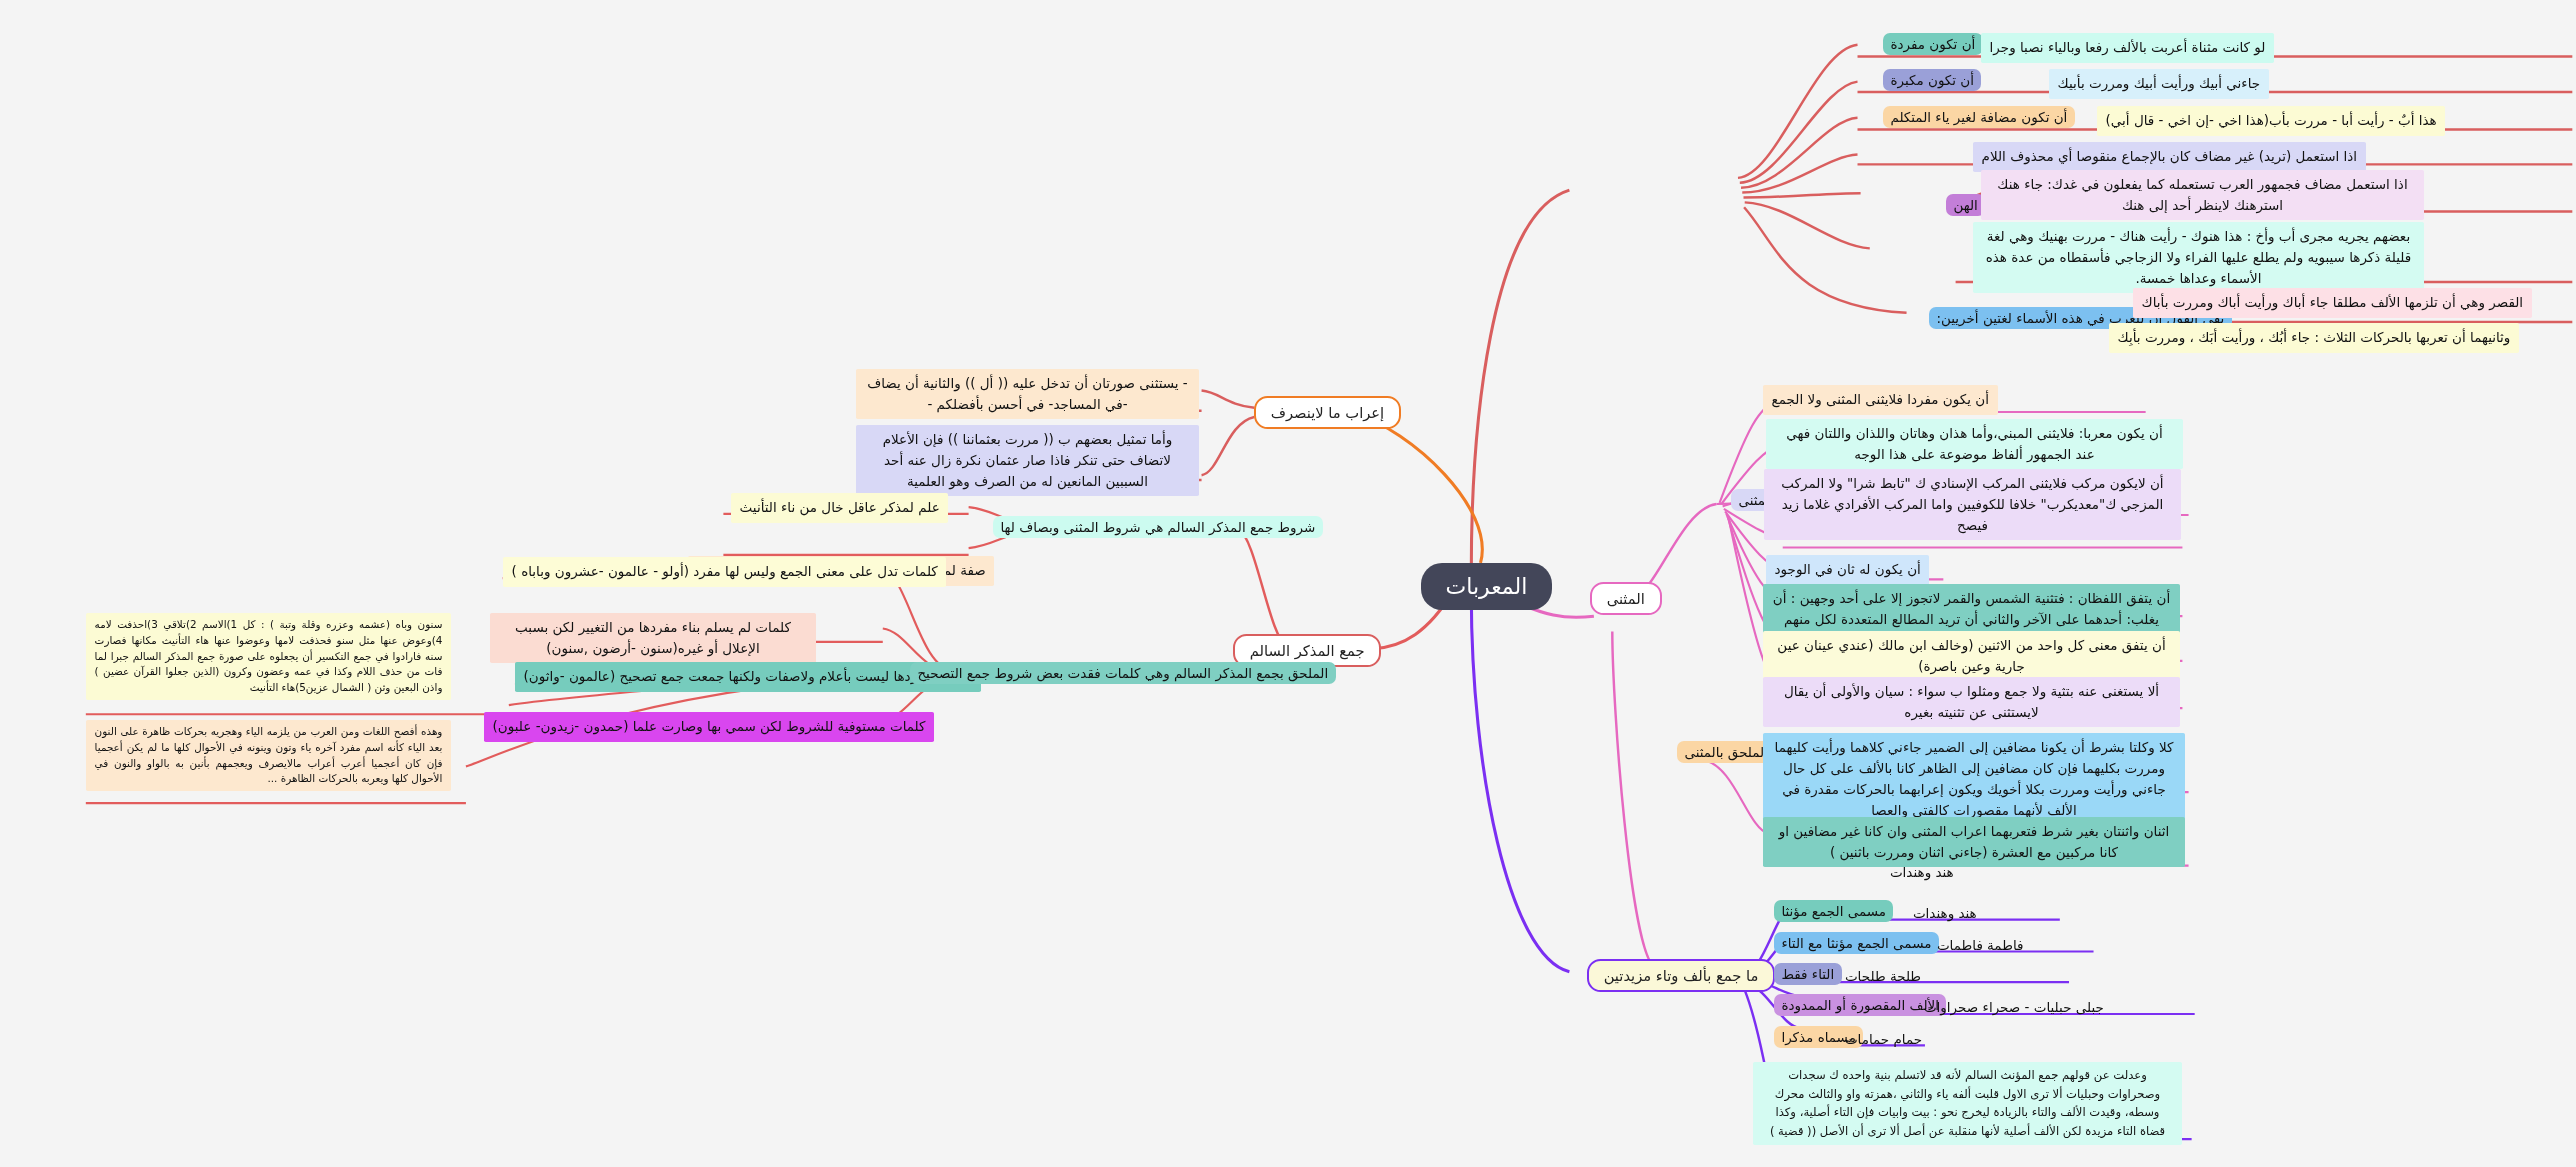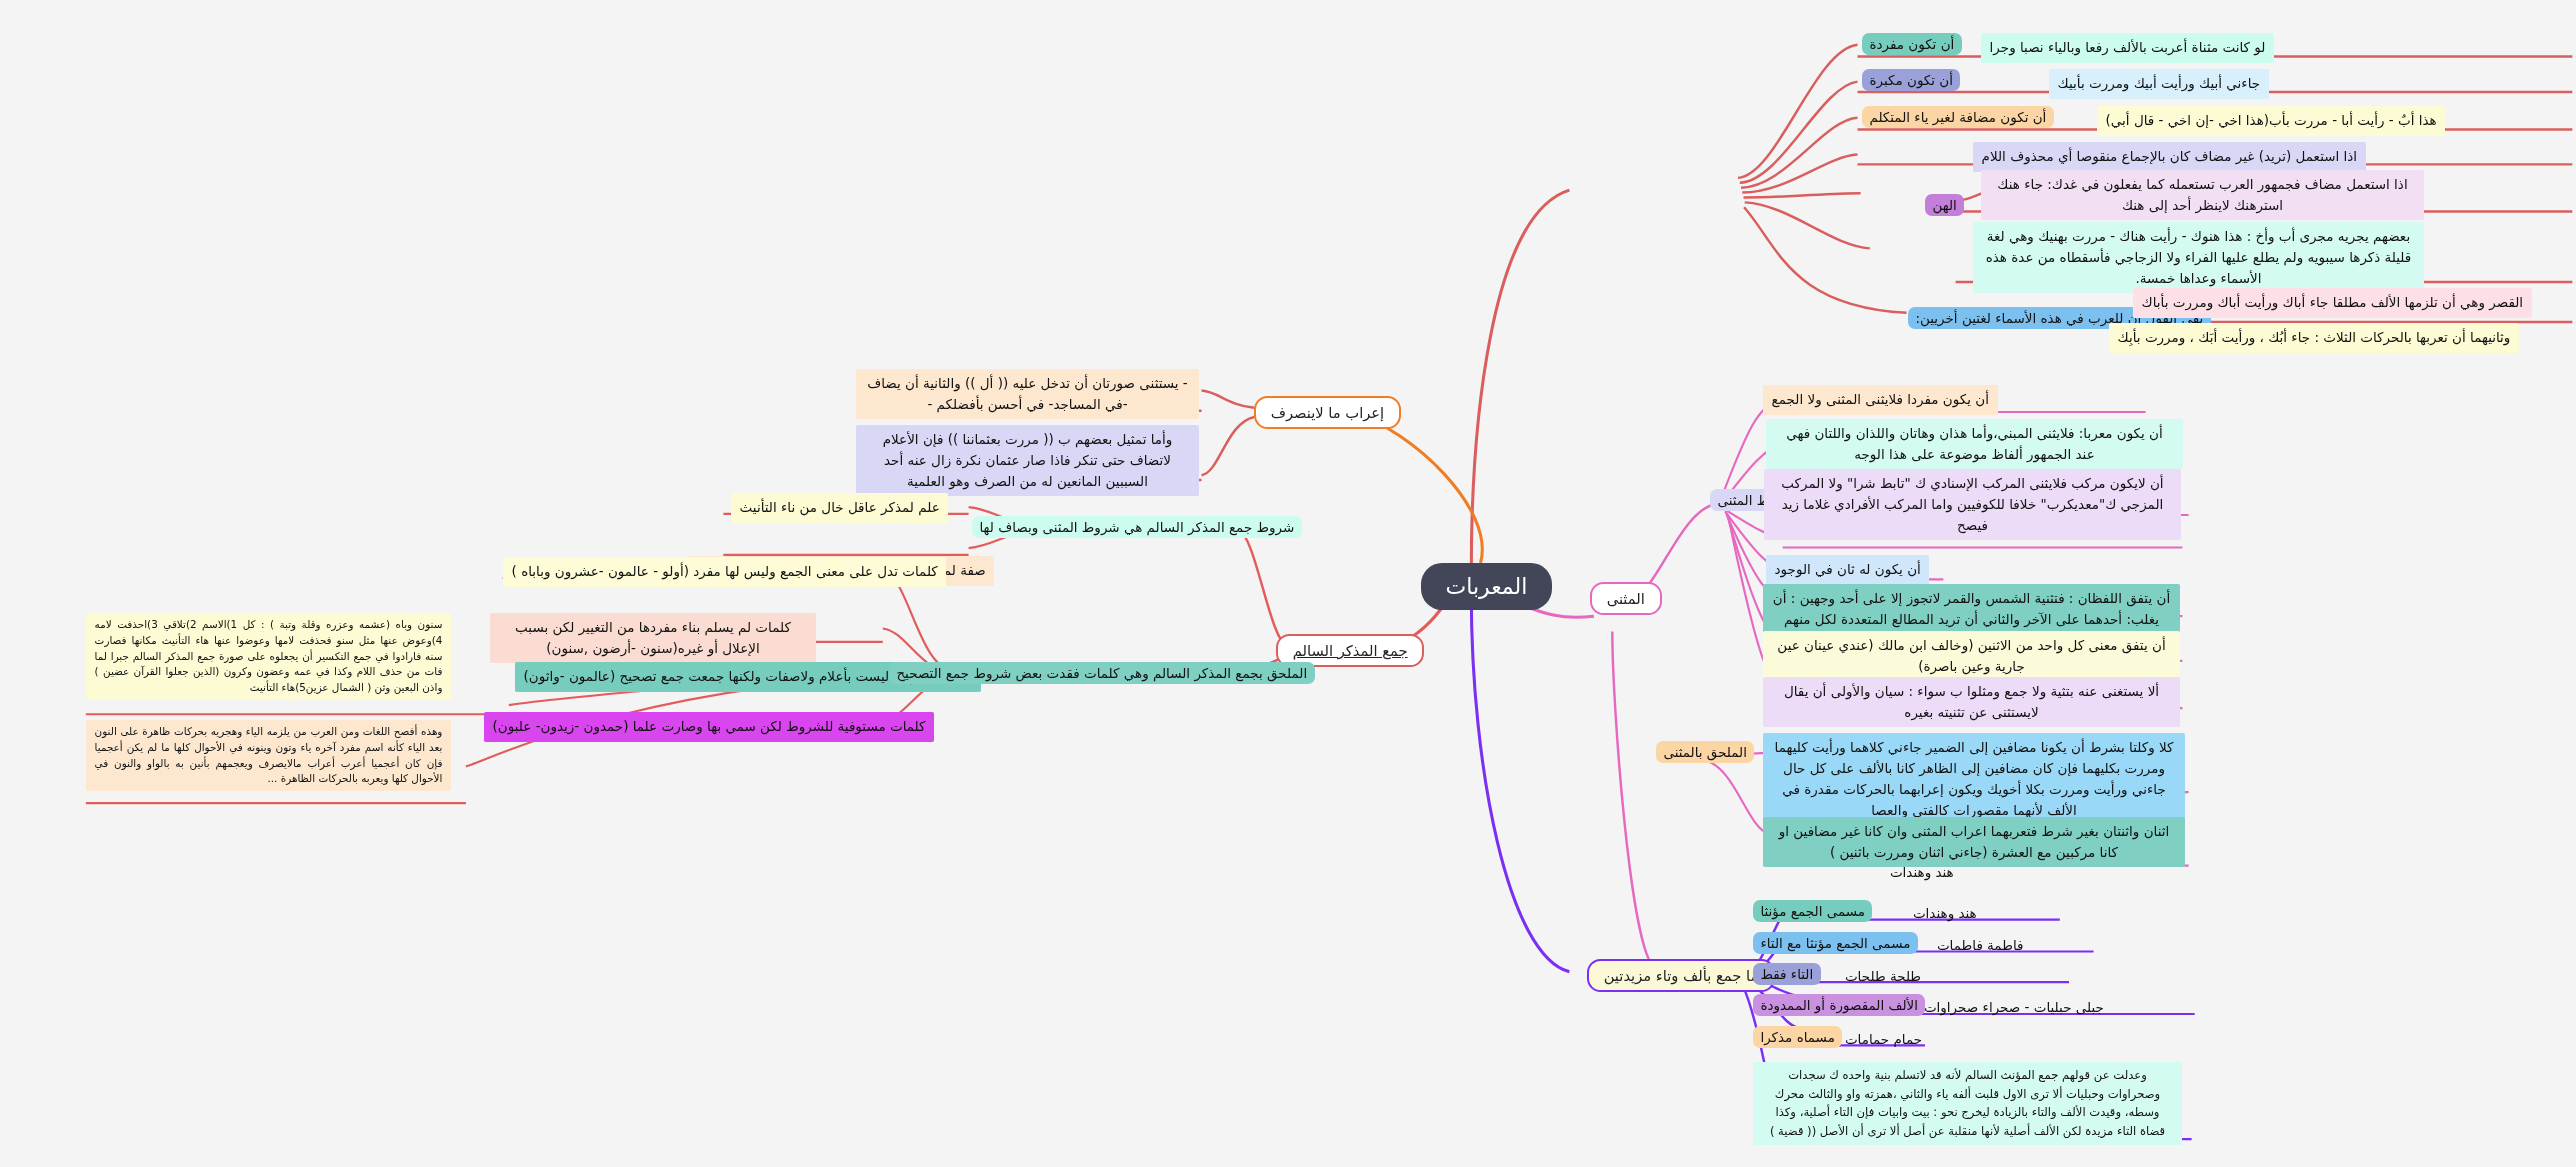--- a/index.html
+++ b/index.html
@@ -45,20 +45,21 @@
   .pill.wide{white-space:normal;line-height:1.45;text-align:center;}
 
   
   .chip{
     font-size:13.5px;
     padding:3.1px 7.4px;
     border-radius:7px;
     color:#111;
     white-space:nowrap;
     text-align:center;
+    margin-left:21px;
   }
 
   
   .note{
     font-size:13.5px;
     padding:4.3px 8.6px;
     border-radius:1.8px;
     color:#111;
     line-height:1.55;
     text-align:center;
@@ -265,21 +266,21 @@
 <div class="node note c-paleviolet" style="left:1764px;top:469px;width:417px;">أن لايكون مركب فلايثنى المركب الإسنادي ك "تابط شرا" ولا المركب المزجي ك"معديكرب" خلافا للكوفيين واما المركب الأفرادي غلاما زيد فيصح</div>
 <div class="node note c-babyblue" style="left:1766px;top:555px;">أن يكون له ثان في الوجود</div>
 <div class="node note c-softteal" style="left:1763px;top:584px;width:417px;">أن يتفق اللفظان : فتثنية الشمس والقمر لاتجوز إلا على أحد وجهين : أن يغلب: أحدهما على الآخر والثاني أن تريد المطالع المتعددة لكل منهم</div>
 <div class="node note c-yellowpale" style="left:1763px;top:631px;width:417px;">أن يتفق معنى كل واحد من الاثنين (وخالف ابن مالك (عندي عينان عين جارية وعين باصرة)</div>
 <div class="node note c-paleviolet" style="left:1763px;top:677px;width:417px;">ألا يستغنى عنه بتثية ولا جمع ومثلوا ب سواء : سيان والأولى أن يقال لايستثنى عن تثنيته بغيره</div>
 
 <div class="node chip c-peach" style="left:1656px;top:741px;">الملحق بالمثنى</div>
 <div class="node note c-lightcyan" style="left:1763px;top:733px;width:422px;">كلا وكلتا بشرط أن يكونا مضافين إلى الضمير جاءني كلاهما ورأيت كليهما ومررت بكليهما فإن كان مضافين إلى الظاهر كانا بالألف على كل حال جاءني ورأيت ومررت بكلا أخويك ويكون إعرابهما بالحركات مقدرة في الألف لأنهما مقصورات كالفتى والعصا</div>
 <div class="node note c-softteal" style="left:1763px;top:817px;width:422px;">اثنان واثنتان بغير شرط فتعربهما اعراب المثنى وان كانا غير مضافين او كانا مركبين مع العشرة (جاءني اثنان ومررت باثنين )</div>
 
-<div class="node pill red" style="left:1276px;top:634px;text-decoration:underline;">جمع المذكر السالم</div>
+<div class="node pill red" style="left:1233px;top:634px;">جمع المذكر السالم</div>
 
 <div class="node chip c-mint" style="left:972px;top:516px;">شروط جمع المذكر السالم هي شروط المثنى وبصاف لها</div>
 
 <div class="node note c-cream" style="left:731px;top:493px;">علم لمذكر عاقل خال من ناء التأنيث</div>
 <div class="node note c-lightorange" style="left:688px;top:535px;margin-top:21px;">صفة لمذكر عاقل خالية من تاء التأنيث لكنها قابلة لها</div>
 
 <div class="node note c-lemon" style="left:503px;top:557px;">كلمات تدل على معنى الجمع وليس لها مفرد (أولو - عالمون -عشرون وباباه )</div>
 <div class="node note c-salmon" style="left:490px;top:613px;width:326px;">كلمات لم يسلم بناء مفردها من التغيير لكن بسبب الإعلال أو غيره(سنون -أرضون ,سنون)</div>
 <div class="node note c-teal" style="left:515px;top:662px;">كلمات مفردها ليست بأعلام ولاصفات ولكنها جمعت جمع تصحيح (عالمون -واثون)</div>
 <div class="node note c-palepeach" style="left:484px;top:712px;">كلمات مستوفية للشروط لكن سمي بها وصارت علما (حمدون -زيدون- علبون)</div>

